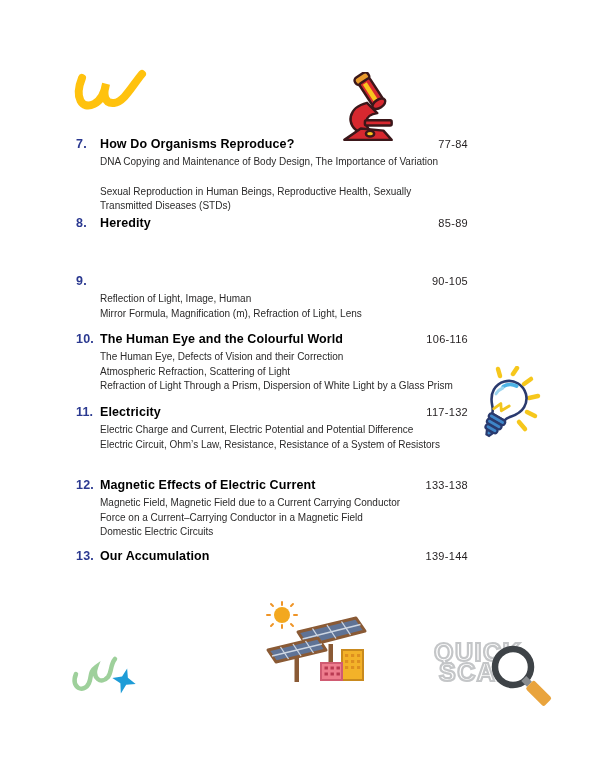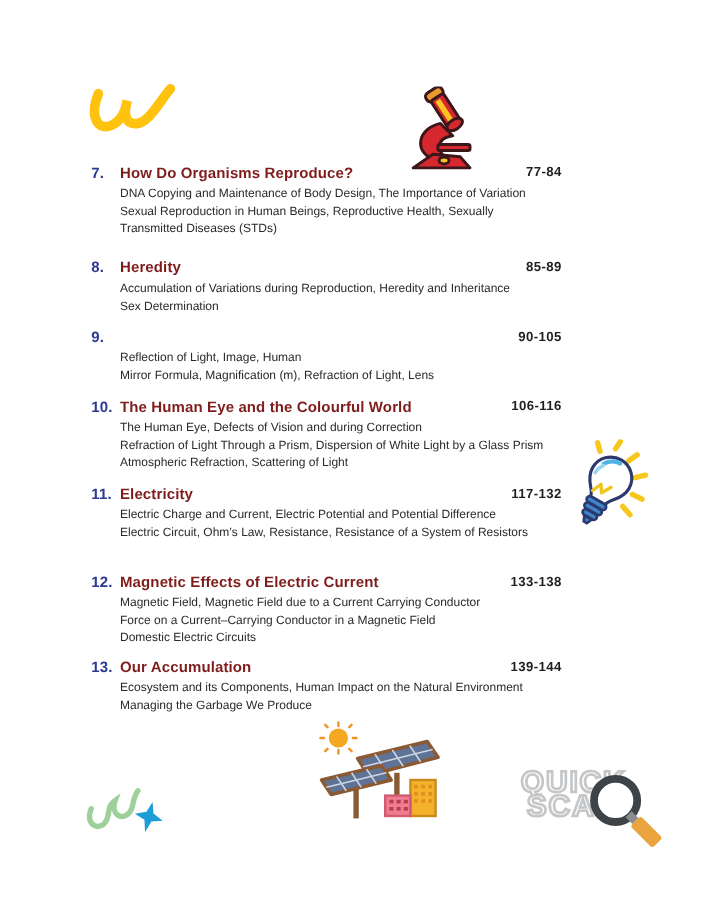--- a/index.html
+++ b/index.html
@@ -11,32 +11,32 @@
     font-family:"Liberation Sans", sans-serif;
   }
   
   .chapter{position:absolute;left:76px;right:0;}
   .num{
     position:absolute;left:0;top:0;
     color:#2b3990;font-weight:700;font-size:12.5px;letter-spacing:.2px;
   }
   .title{
     position:absolute;left:24px;top:0;
-    color:#7f1d1d;font-weight:700;font-size:12.5px;letter-spacing:.1px;
+    color:#000000;font-weight:700;font-size:12.5px;letter-spacing:.1px;
     white-space:nowrap;
   }
   .pages{
     position:absolute;right:132px;top:1px;
-    color:#231f20;font-weight:700;font-size:11px;letter-spacing:.3px;
+    color:#231f20;font-weight:400;font-size:11px;letter-spacing:.3px;
   }
   .topics{margin-left:24px;padding-top:18px;width:392px;}
   .topic{
     font-size:10px;line-height:14.6px;color:#2b2a2a;font-weight:400;
   }
-  .topic.narrow{max-width:352px;}
+  .topic.narrow{max-width:352px;margin-top:15px;}
   
   .deco{position:absolute;}
   
   .brand{
     position:absolute;left:434px;top:642px;
     font-weight:700;font-size:25px;line-height:20px;letter-spacing:1.5px;
     color:#ffffff;
     -webkit-text-stroke:2.2px #c4c6c8;
     text-stroke:2.2px #c4c6c8;
   }
@@ -167,43 +167,39 @@
     <div class="topics">
       <div class="topic">DNA Copying and Maintenance of Body Design, The Importance of Variation</div>
       <div class="topic narrow">Sexual Reproduction in Human Beings, Reproductive Health, Sexually Transmitted Diseases (STDs)</div>
     </div>
   </section>
 
   <section class="chapter" style="top:216px">
     <span class="num">8.</span>
     <span class="title">Heredity</span>
     <span class="pages">85-89</span>
-    <div class="topics">
-      <div class="topic">Accumulation of Variations during Reproduction, Heredity and Inheritance</div>
-      <div class="topic">Sex Determination</div>
-    </div>
   </section>
 
   <section class="chapter" style="top:274px">
     <span class="num">9.</span>
     <span class="pages">90-105</span>
     <div class="topics">
       <div class="topic">Reflection of Light, Image, Human</div>
       <div class="topic">Mirror Formula, Magnification (m), Refraction of Light, Lens</div>
     </div>
   </section>
 
   <section class="chapter" style="top:332px">
     <span class="num">10.</span>
     <span class="title">The Human Eye and the Colourful World</span>
     <span class="pages">106-116</span>
     <div class="topics">
-      <div class="topic">The Human Eye, Defects of Vision and during Correction</div>
+      <div class="topic">The Human Eye, Defects of Vision and their Correction</div>
+      <div class="topic">Atmospheric Refraction, Scattering of Light</div>
       <div class="topic">Refraction of Light Through a Prism, Dispersion of White Light by a Glass Prism</div>
-      <div class="topic">Atmospheric Refraction, Scattering of Light</div>
     </div>
   </section>
 
   <section class="chapter" style="top:405px">
     <span class="num">11.</span>
     <span class="title">Electricity</span>
     <span class="pages">117-132</span>
     <div class="topics">
       <div class="topic">Electric Charge and Current, Electric Potential and Potential Difference</div>
       <div class="topic">Electric Circuit, Ohm’s Law, Resistance, Resistance of a System of Resistors</div>
@@ -218,19 +214,15 @@
       <div class="topic">Magnetic Field, Magnetic Field due to a Current Carrying Conductor</div>
       <div class="topic">Force on a Current–Carrying Conductor in a Magnetic Field</div>
       <div class="topic">Domestic Electric Circuits</div>
     </div>
   </section>
 
   <section class="chapter" style="top:549px">
     <span class="num">13.</span>
     <span class="title">Our Accumulation</span>
     <span class="pages">139-144</span>
-    <div class="topics">
-      <div class="topic">Ecosystem and its Components, Human Impact on the Natural Environment</div>
-      <div class="topic">Managing the Garbage We Produce</div>
-    </div>
   </section>
 
 </div>
 
 </body></html>

